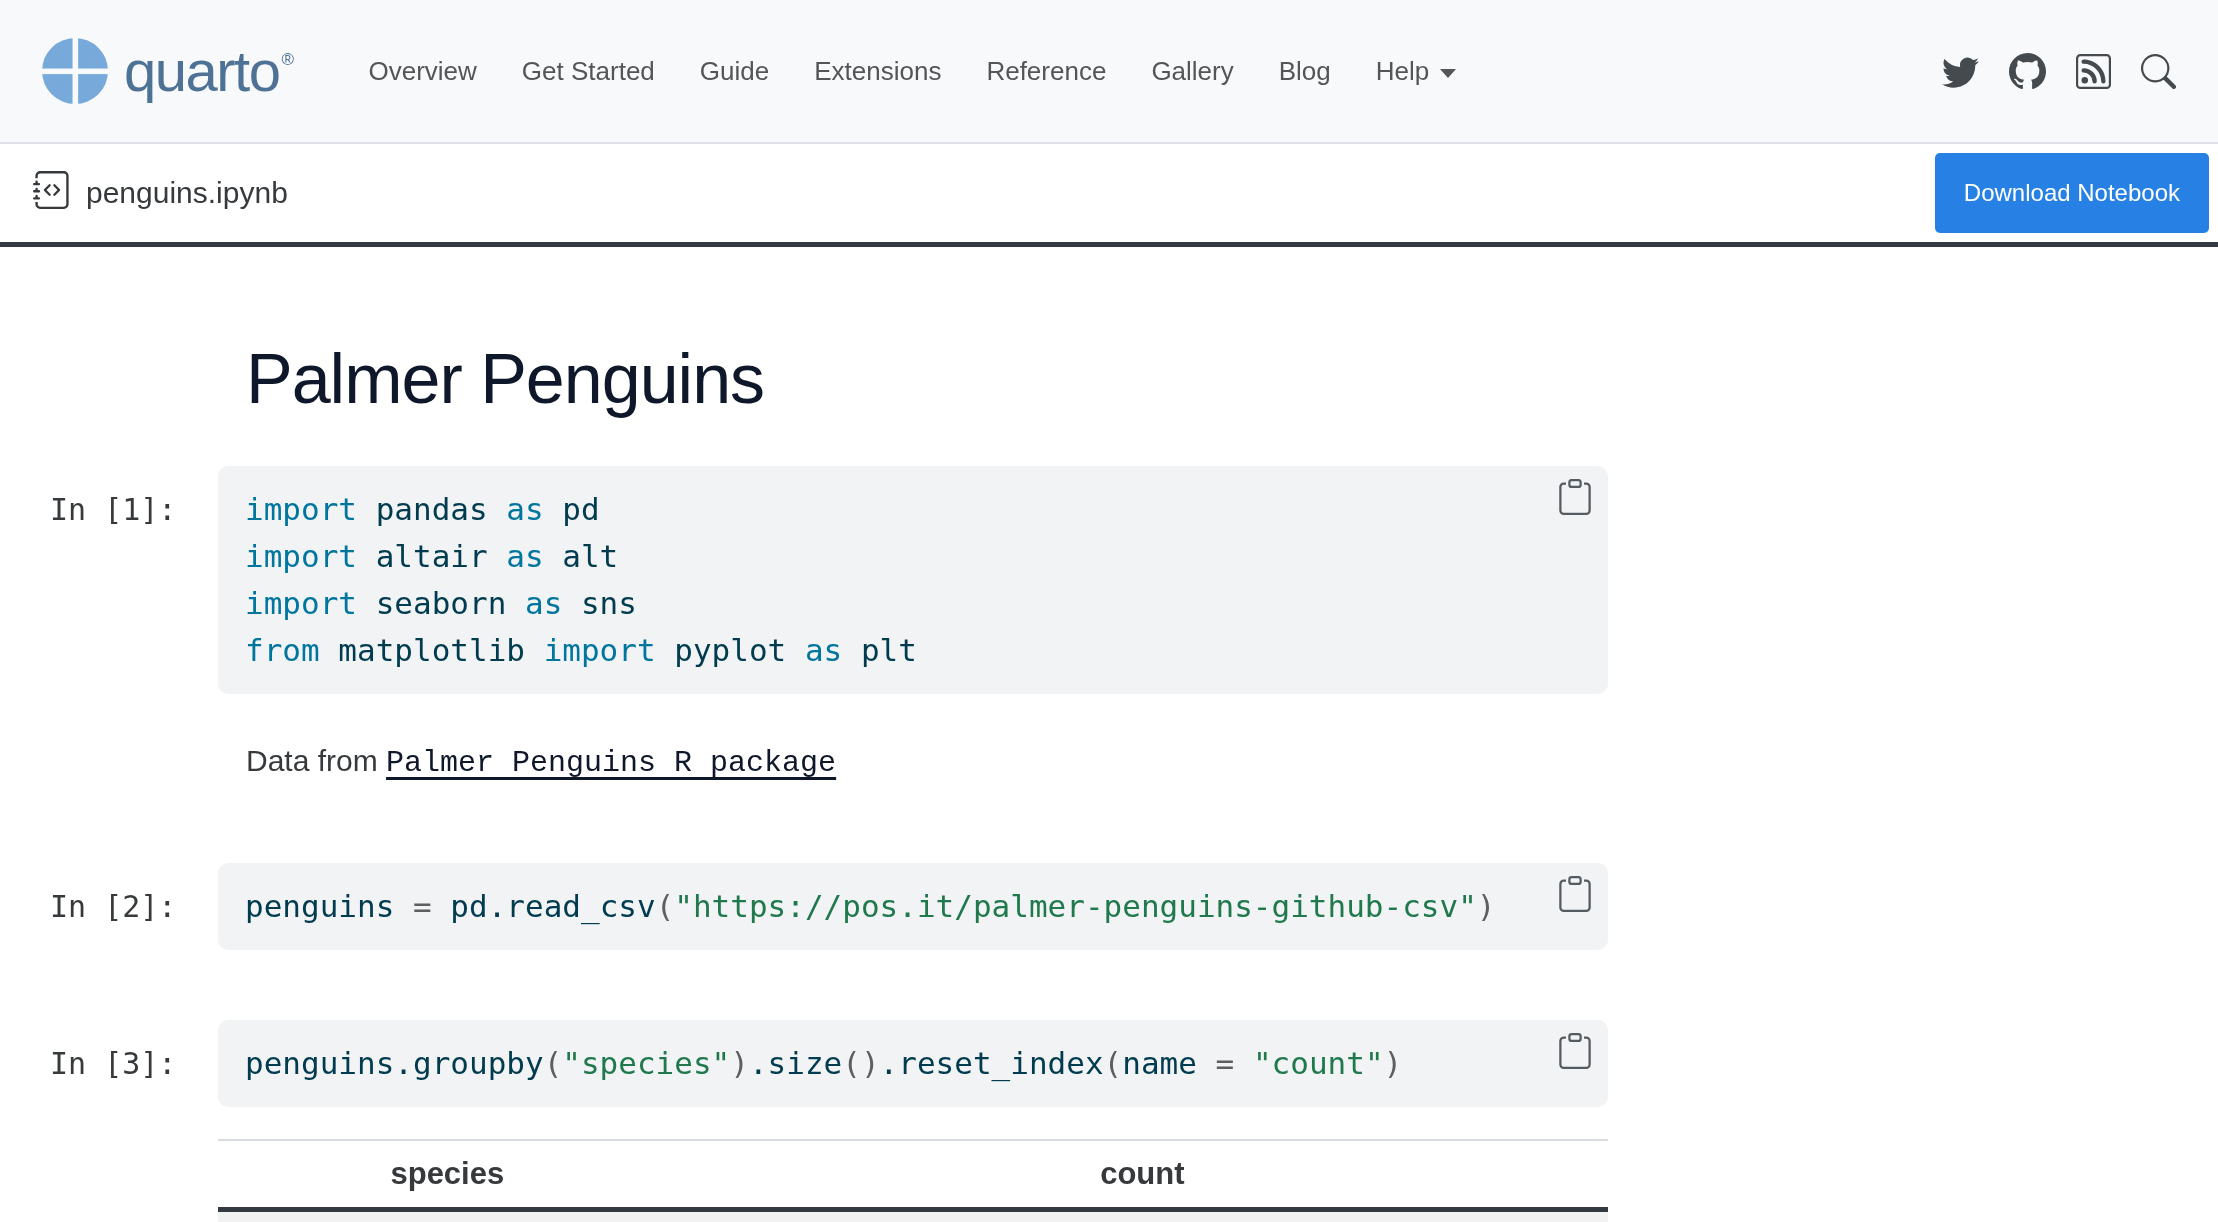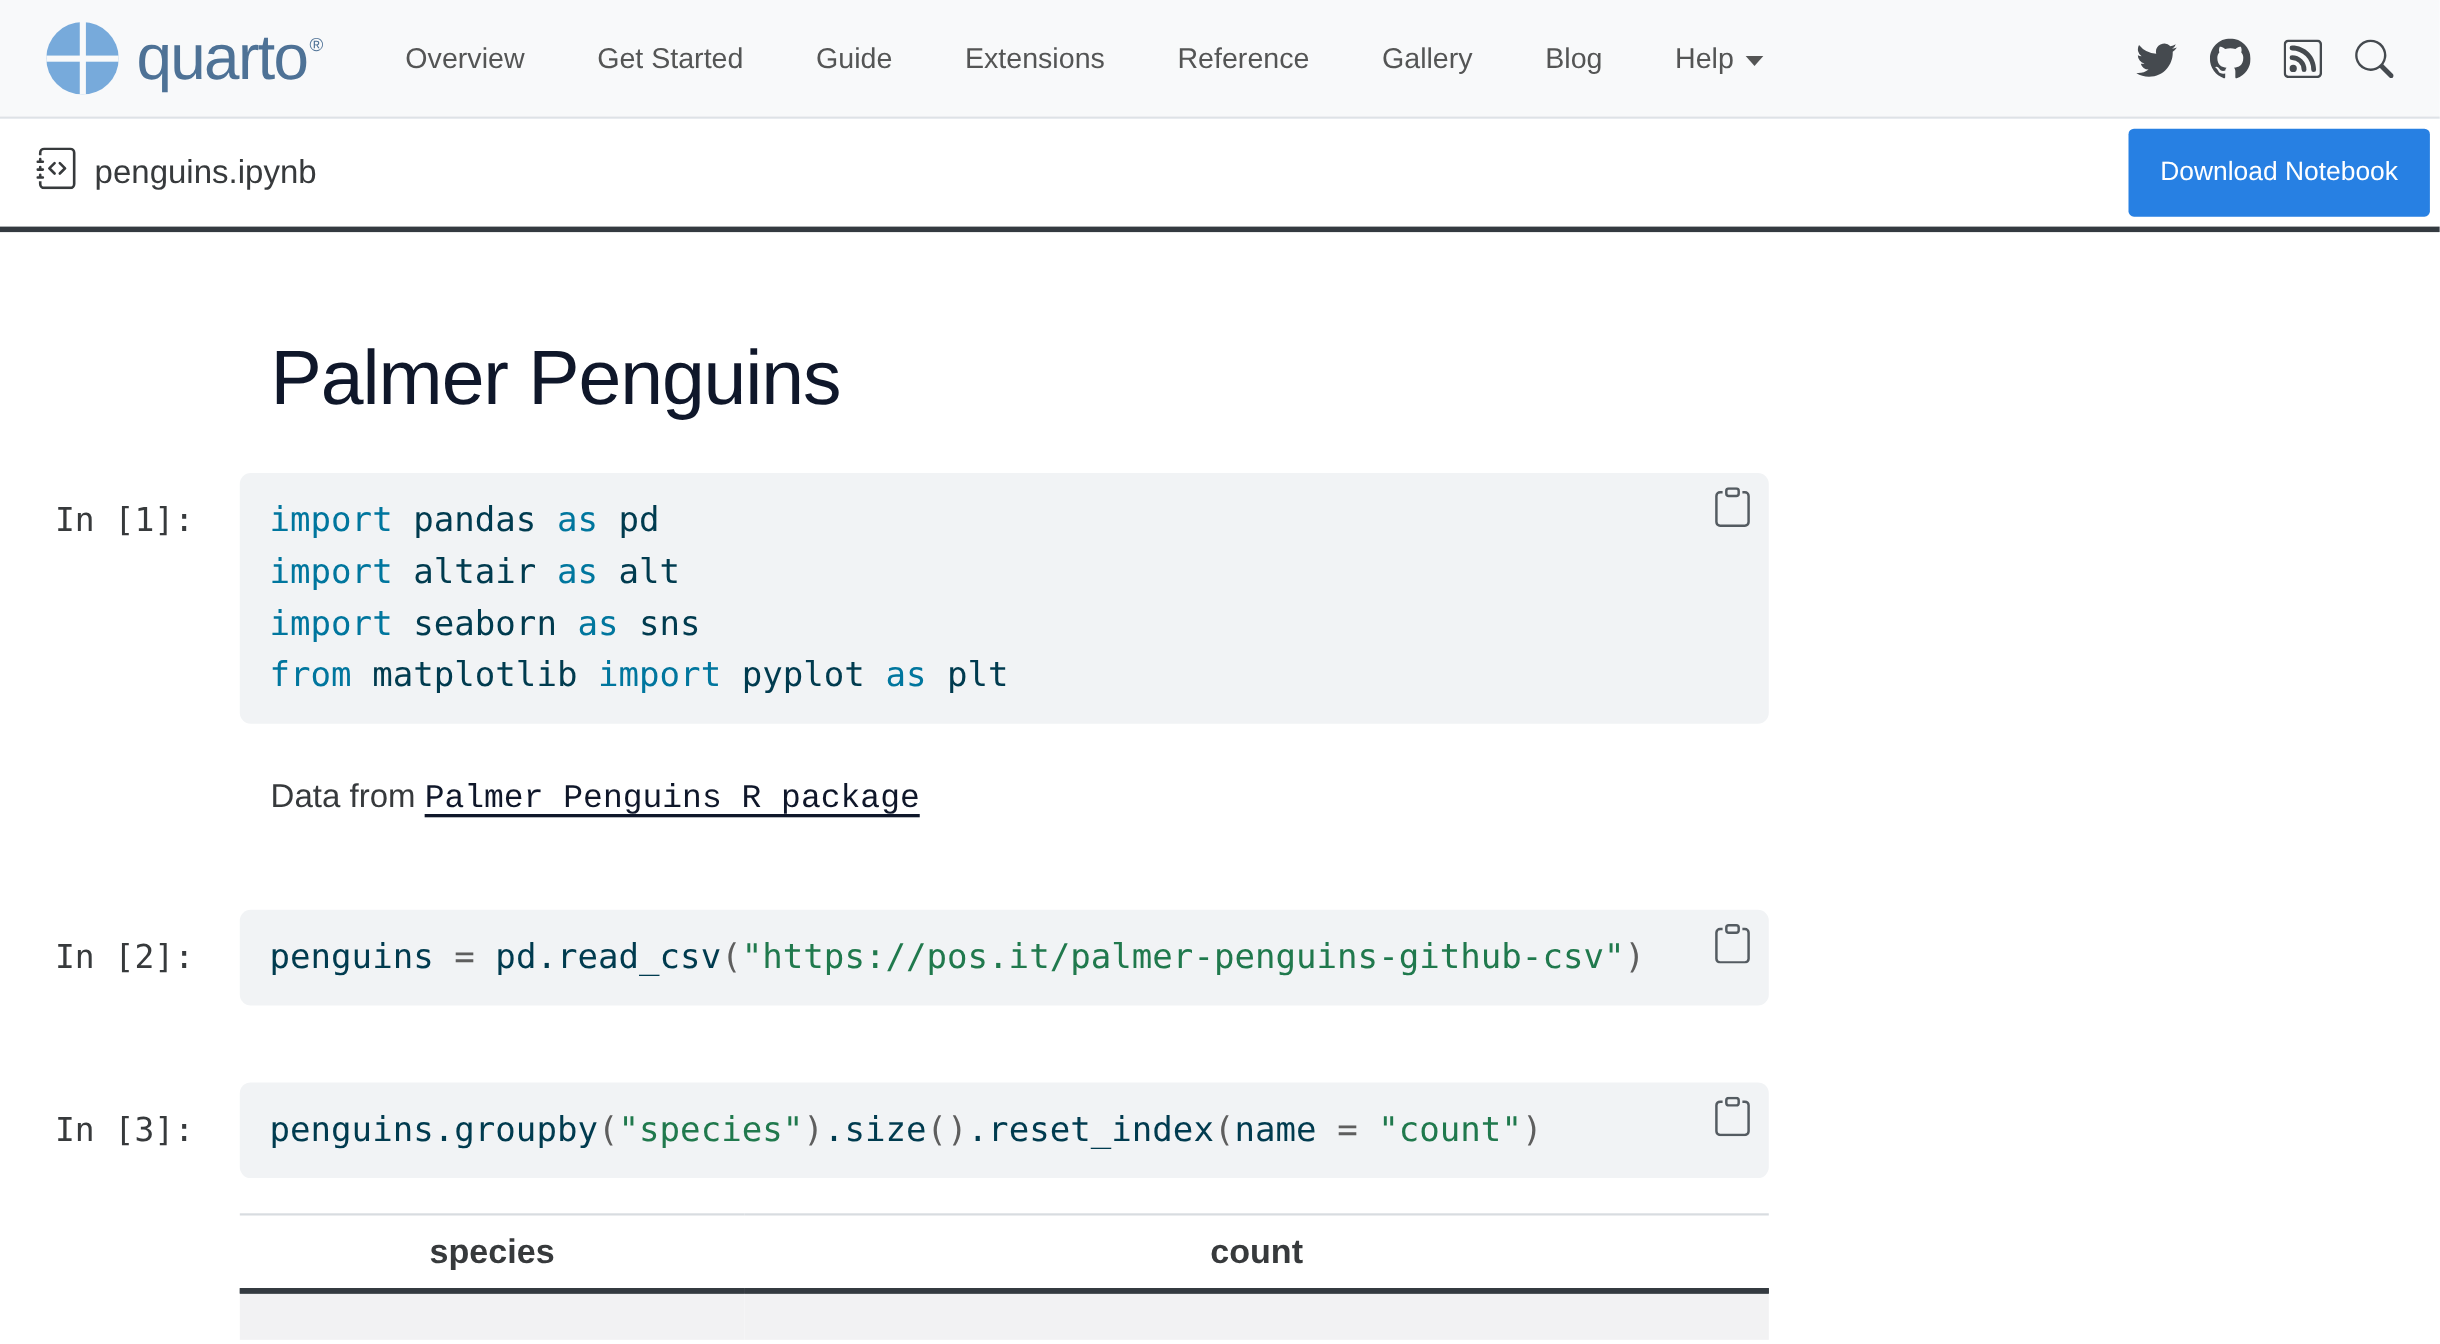--- a/index.html
+++ b/index.html
@@ -1,26 +1,26 @@
 <!DOCTYPE html>
 <html><head>
 <meta charset="utf-8">
 <style>
   * { margin:0; padding:0; box-sizing:border-box; }
   html,body { width:2218px; height:1222px; overflow:hidden; background:#fff;
               font-family:"Liberation Sans","DejaVu Sans",sans-serif; color:#373a3c; }
 
   
-  .navbar { height:108px; background:#f8f9fa; border-bottom:2px solid #dee2e6;
+  .navbar { height:144px; background:#f8f9fa; border-bottom:2px solid #dee2e6;
             display:flex; align-items:center; padding:0 42px; }
   .brand { display:flex; align-items:center; gap:16px; margin-right:76px; cursor:pointer; }
   .brand svg { display:block; }
   .wordmark { font-size:58px; color:#4e7296; letter-spacing:-1.5px; line-height:1; }
   .reg { font-size:17px; color:#4e7296; vertical-align:26px; margin-left:2px; }
-  .nav-links { display:flex; align-items:center; gap:66px; font-size:26px; color:#545555; }
+  .nav-links { display:flex; align-items:center; gap:45px; font-size:26px; color:#545555; }
   .nav-links a { color:#545555; text-decoration:none; display:flex; align-items:center; cursor:pointer; }
   .caret { width:0; height:0; border-left:8px solid transparent; border-right:8px solid transparent;
            border-top:9px solid #545555; margin-left:11px; margin-top:4px; }
   .nav-icons { margin-left:auto; display:flex; align-items:center; gap:30px; }
   .nav-icons .nicon { cursor:pointer; display:flex; align-items:center; }
   .nav-icons svg { fill:#454a4f; }
 
   
   .toolbar { height:103px; background:#fff; border-bottom:5px solid #343a40;
              display:flex; align-items:center; padding:0 9px 0 33px; }

